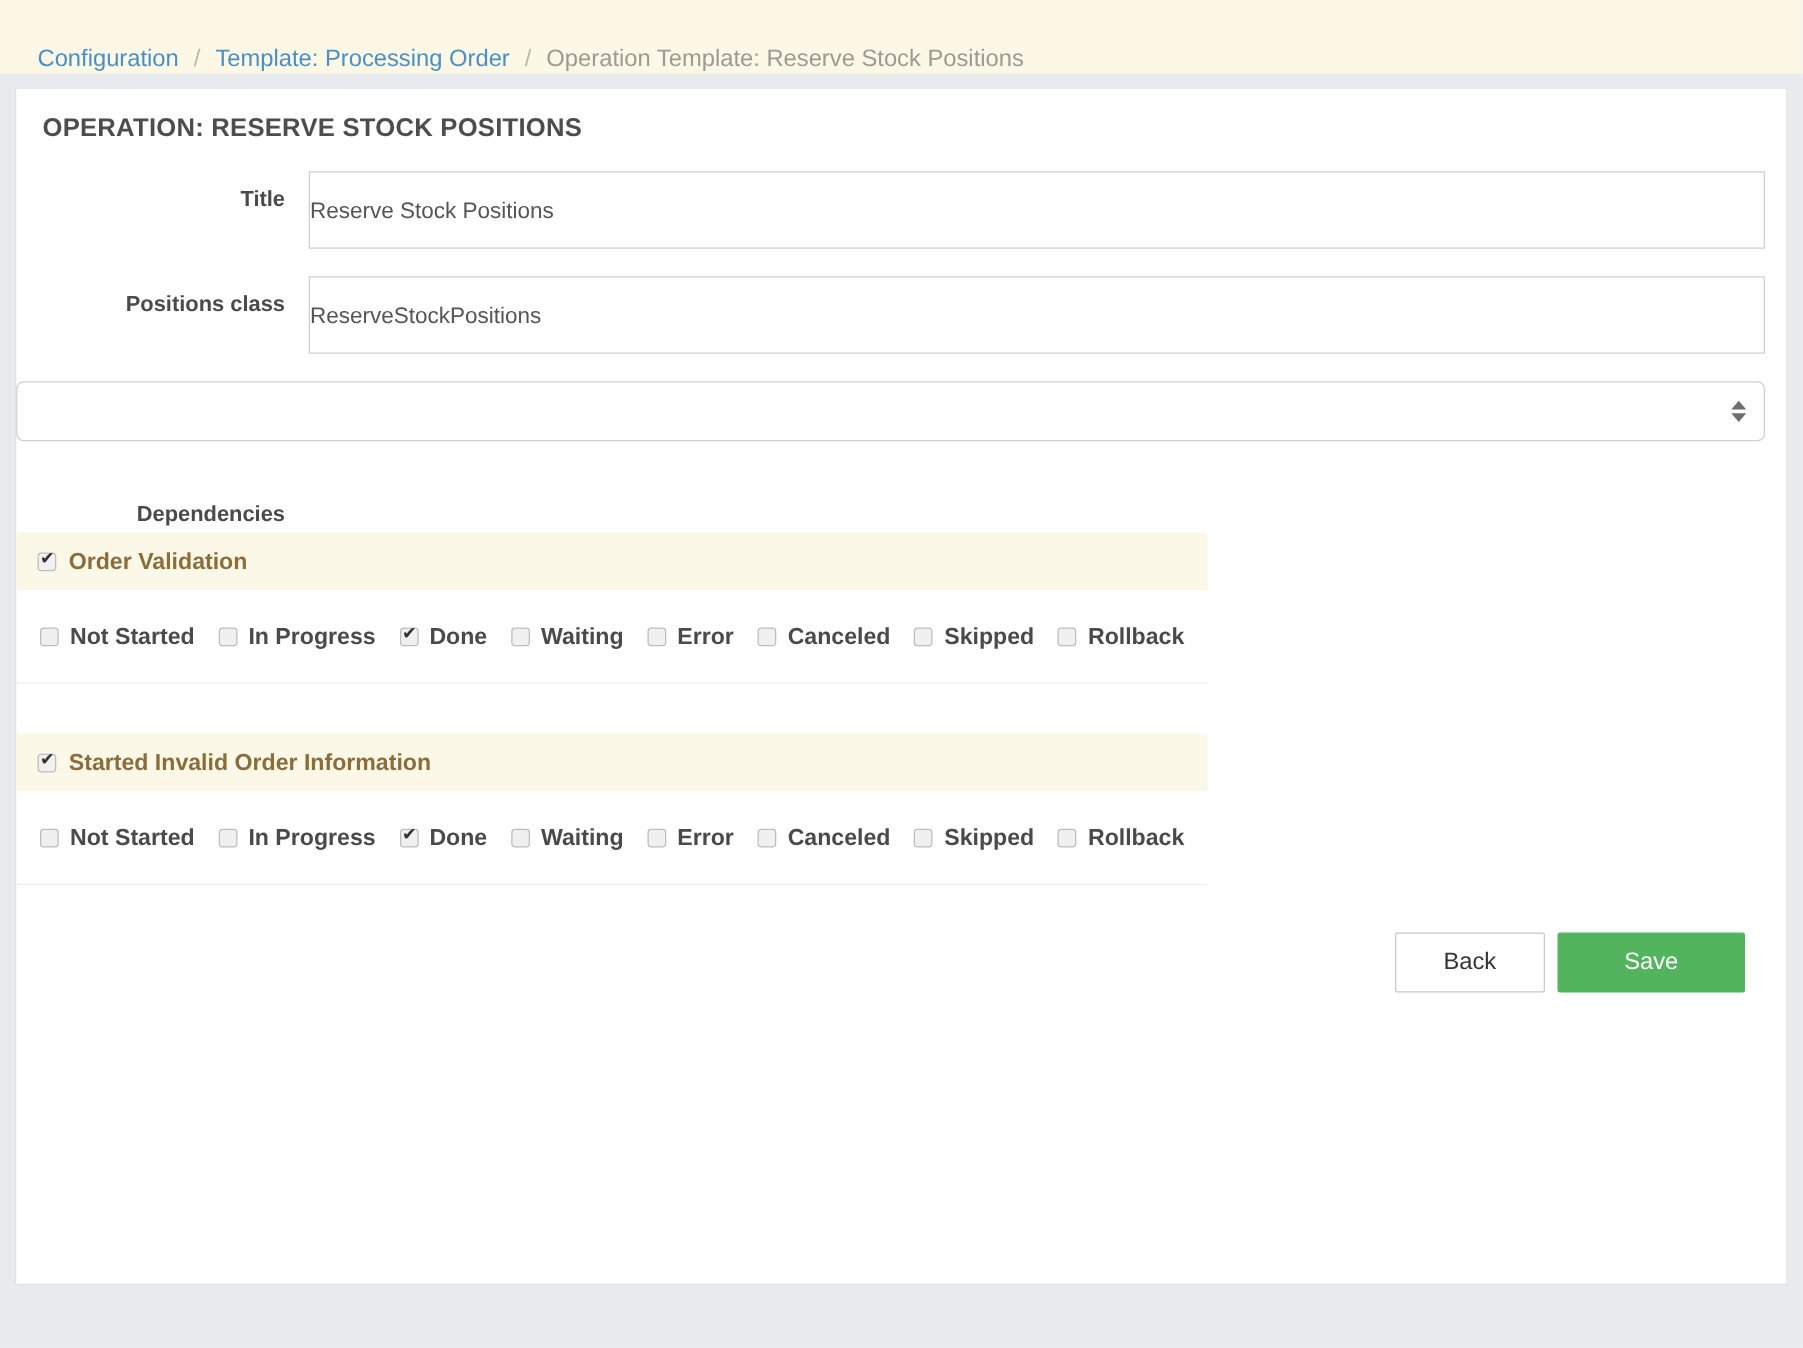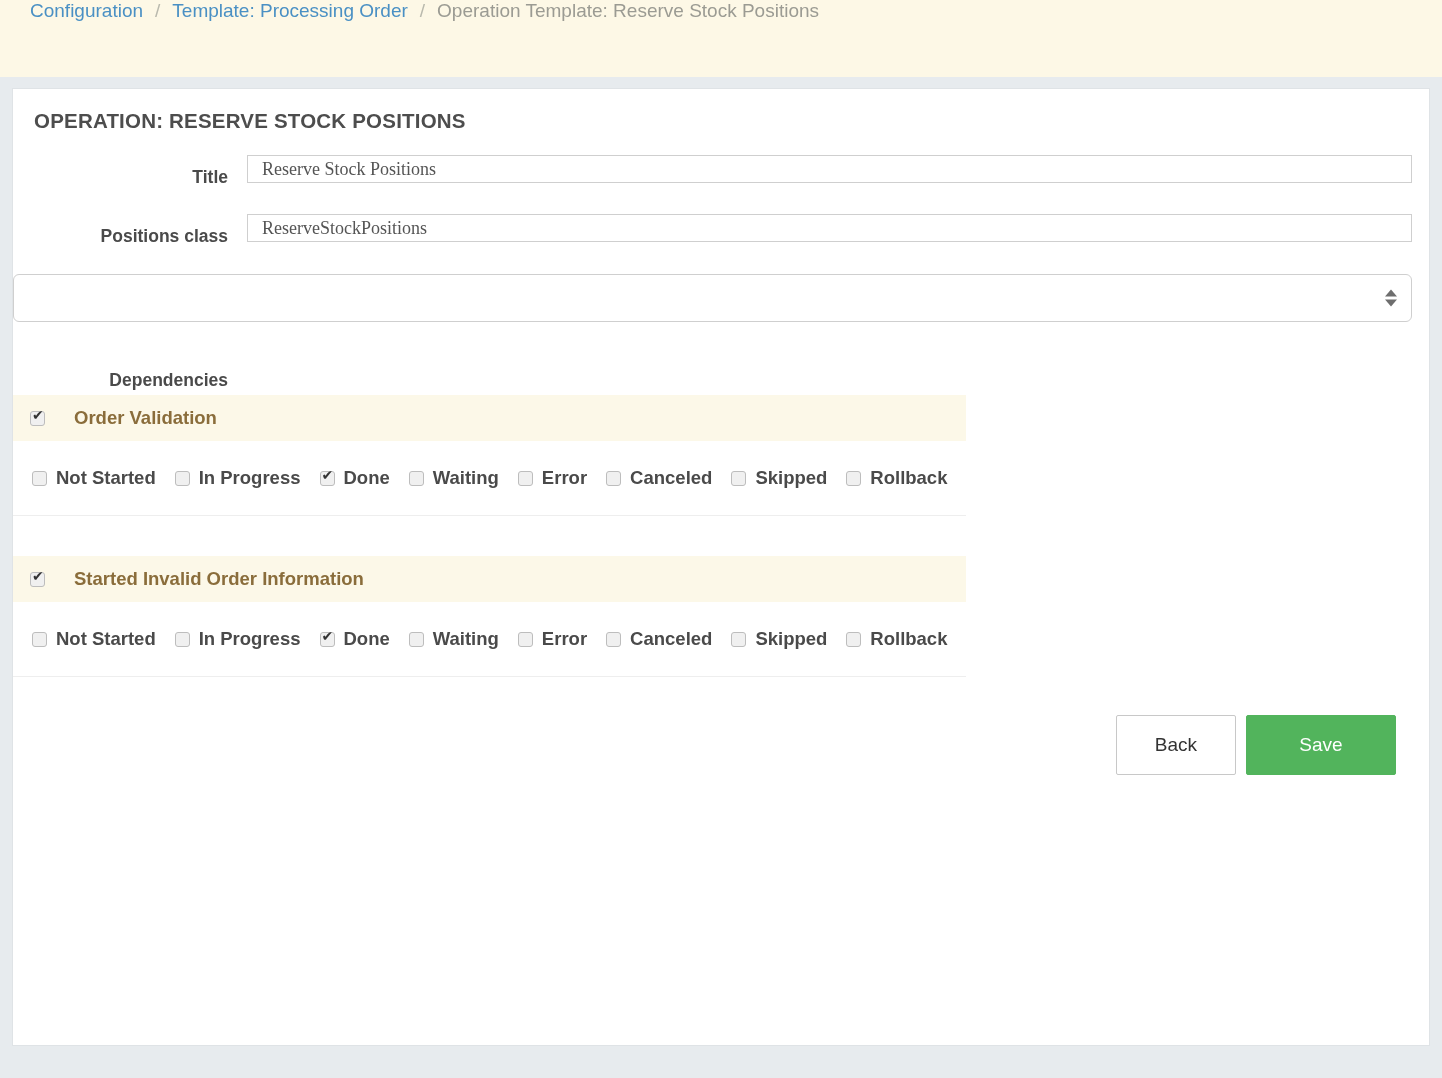--- a/index.html
+++ b/index.html
@@ -7,23 +7,23 @@
     margin: 0; padding: 0;
     width: 1442px; height: 1078px;
     background: #e7ebee;
     font-family: "Liberation Sans", sans-serif;
     -webkit-font-smoothing: antialiased;
   }
 
   
   .breadcrumb-bar {
     background: #fdf8e6;
-    height: 77px;
-    display: flex;
-    align-items: flex-start;
+    height: 59px;
+    display: flex;
+    align-items: flex-end;
     padding: 0 0 0 30px;
     font-size: 19px;
   }
   .crumb-link { color: #4a90c4; text-decoration: none; cursor: pointer; }
   .crumb-sep { color: #b9b9ad; margin: 0 12px; }
   .crumb-current { color: #9b9b93; }
 
   
   .card {
     background: #ffffff;
@@ -56,27 +56,27 @@
     font-weight: bold;
     color: #4a4a4a;
     line-height: 1.68;
     padding-top: 8px;
   }
   .form-label.two-line { line-height: 1.68; }
   .form-control-wrap { flex: 1; padding-right: 17px; }
 
   input.txt {
     width: 100%;
-    height: 28px;
+    height: 62px;
     border: 1px solid #cfcfcf;
     border-radius: 0;
-    padding: 0 14px;
+    padding: 0 0;
     font-size: 18px;
     color: #555555;
-    font-family: Liberation Serif, serif;
+    font-family: Liberation Sans, sans-serif;
     background: #fff;
     outline: none;
   }
 
   .select-box {
     width: 100%;
     height: 48px;
     border: 1px solid #cfcfcf;
     border-radius: 6px;
     background: #fff;
@@ -141,21 +141,21 @@
   }
   .spacer-row { margin-top: 34px; }
 
   
   .dep-block { padding-right: 17px; }
   .dep-head {
     background: #fcf8e8;
     height: 46px;
     display: flex;
     align-items: center;
-    gap: 29px;
+    gap: 10px;
     padding-left: 17px;
   }
   .dep-head .dep-title {
     font-size: 18.5px;
     font-weight: bold;
     color: #8a6d3b;
   }
   .status-row {
     display: flex;
     align-items: center;
@@ -185,21 +185,21 @@
   .btn-row {
     display: flex;
     justify-content: flex-end;
     gap: 10px;
     padding: 38px 33px 0 0;
   }
   .btn {
     font-size: 19px;
     font-family: "Liberation Sans", sans-serif;
     padding: 0 38px;
-    height: 60px;
+    height: 48px;
     line-height: 46px;
     cursor: pointer;
     border-radius: 2px;
   }
   .btn-back {
     background: #ffffff;
     border: 1px solid #c8c8c8;
     color: #333333;
   }
   .btn-save {

